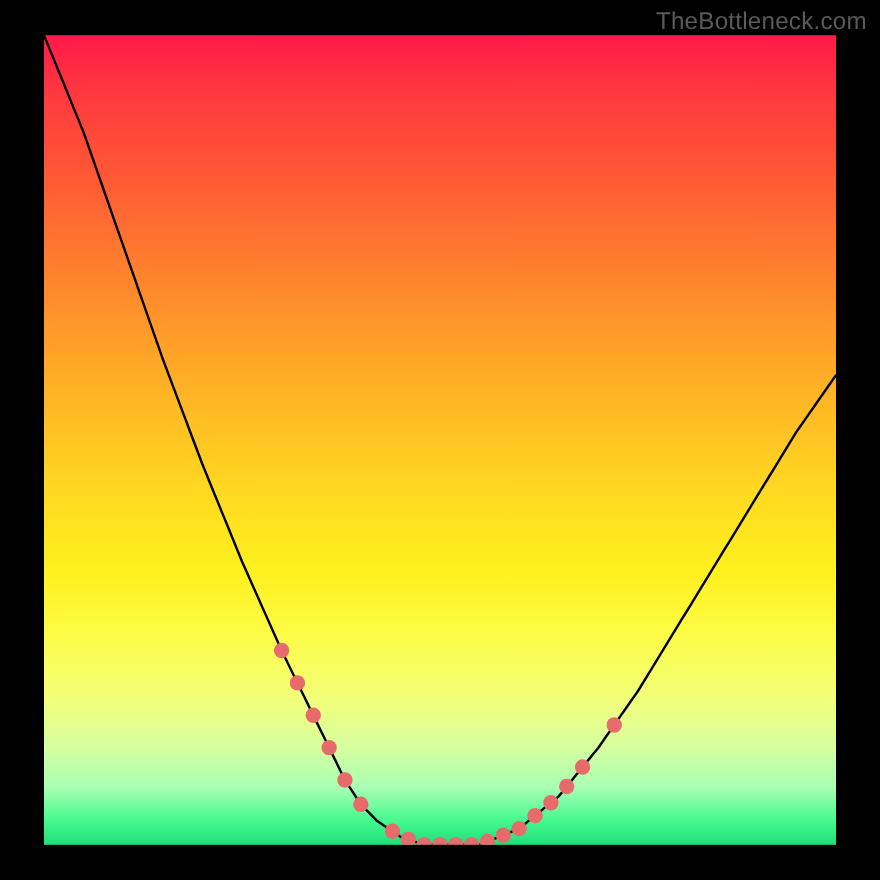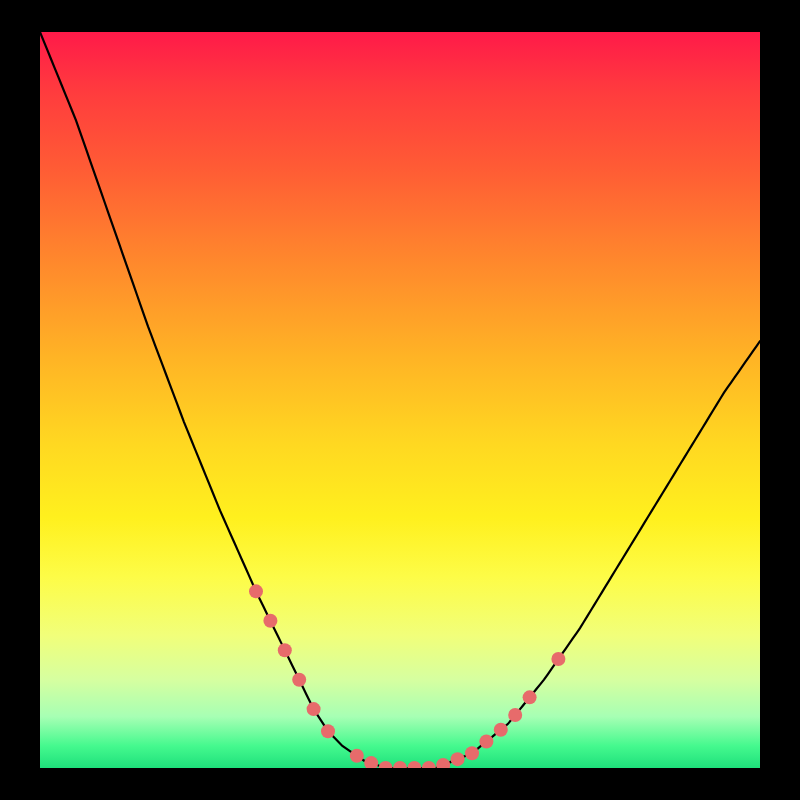--- a/index.html
+++ b/index.html
@@ -64,20 +64,21 @@
     top: 0;
     width: 720px;
     height: 736px;
     z-index: 5;
   }
 </style>
 </head>
 <body>
 
 <div class="stage">
+  <div class="watermark">TheBottleneck.com</div>
 
   <div class="plot-frame">
     <div class="gradient"></div>
     <svg class="curve" viewBox="0 0 720 736" preserveAspectRatio="none">
       <path id="curve-path" d="M0.00 0.00 L3.60 8.83 L7.20 17.66 L10.80 26.50 L14.40 35.33 L18.00 44.16 L21.60 52.99 L25.20 61.82 L28.80 70.66 L32.40 79.49 L36.00 88.32 L39.60 98.62 L43.20 108.93 L46.80 119.23 L50.40 129.54 L54.00 139.84 L57.60 150.14 L61.20 160.45 L64.80 170.75 L68.40 181.06 L72.00 191.36 L75.60 201.66 L79.20 211.97 L82.80 222.27 L86.40 232.58 L90.00 242.88 L93.60 253.18 L97.20 263.49 L100.80 273.79 L104.40 284.10 L108.00 294.40 L111.60 303.97 L115.20 313.54 L118.80 323.10 L122.40 332.67 L126.00 342.24 L129.60 351.81 L133.20 361.38 L136.80 370.94 L140.40 380.51 L144.00 390.08 L147.60 398.91 L151.20 407.74 L154.80 416.58 L158.40 425.41 L162.00 434.24 L165.60 443.07 L169.20 451.90 L172.80 460.74 L176.40 469.57 L180.00 478.40 L183.60 486.50 L187.20 494.59 L190.80 502.69 L194.40 510.78 L198.00 518.88 L201.60 526.98 L205.20 535.07 L208.80 543.17 L212.40 551.26 L216.00 559.36 L219.60 566.72 L223.20 574.08 L226.80 581.44 L230.40 588.80 L234.00 596.16 L237.60 603.52 L241.20 610.88 L244.80 618.24 L248.40 625.60 L252.00 632.96 L255.60 640.32 L259.20 647.68 L262.80 655.04 L266.40 662.40 L270.00 669.76 L273.60 677.12 L277.20 682.64 L280.80 688.16 L284.40 693.68 L288.00 699.20 L291.60 702.88 L295.20 706.56 L298.80 710.24 L302.40 713.92 L306.00 716.37 L309.60 718.83 L313.20 721.28 L316.80 723.73 L320.40 726.19 L324.00 728.64 L327.60 729.87 L331.20 731.09 L334.80 732.32 L338.40 733.55 L342.00 734.77 L345.60 736.00 L349.20 736.00 L352.80 736.00 L356.40 736.00 L360.00 736.00 L363.60 736.00 L367.20 736.00 L370.80 736.00 L374.40 736.00 L378.00 736.00 L381.60 736.00 L385.20 736.00 L388.80 736.00 L392.40 736.00 L396.00 736.00 L399.60 734.53 L403.20 733.06 L406.80 731.58 L410.40 730.11 L414.00 728.64 L417.60 727.17 L421.20 725.70 L424.80 724.22 L428.40 722.75 L432.00 721.28 L435.60 718.34 L439.20 715.39 L442.80 712.45 L446.40 709.50 L450.00 706.56 L453.60 703.62 L457.20 700.67 L460.80 697.73 L464.40 694.78 L468.00 691.84 L471.60 687.42 L475.20 683.01 L478.80 678.59 L482.40 674.18 L486.00 669.76 L489.60 665.34 L493.20 660.93 L496.80 656.51 L500.40 652.10 L504.00 647.68 L507.60 642.53 L511.20 637.38 L514.80 632.22 L518.40 627.07 L522.00 621.92 L525.60 616.77 L529.20 611.62 L532.80 606.46 L536.40 601.31 L540.00 596.16 L543.60 590.27 L547.20 584.38 L550.80 578.50 L554.40 572.61 L558.00 566.72 L561.60 560.83 L565.20 554.94 L568.80 549.06 L572.40 543.17 L576.00 537.28 L579.60 531.39 L583.20 525.50 L586.80 519.62 L590.40 513.73 L594.00 507.84 L597.60 501.95 L601.20 496.06 L604.80 490.18 L608.40 484.29 L612.00 478.40 L615.60 472.51 L619.20 466.62 L622.80 460.74 L626.40 454.85 L630.00 448.96 L633.60 443.07 L637.20 437.18 L640.80 431.30 L644.40 425.41 L648.00 419.52 L651.60 413.63 L655.20 407.74 L658.80 401.86 L662.40 395.97 L666.00 390.08 L669.60 384.19 L673.20 378.30 L676.80 372.42 L680.40 366.53 L684.00 360.64 L687.60 355.49 L691.20 350.34 L694.80 345.18 L698.40 340.03 L702.00 334.88 L705.60 329.73 L709.20 324.58 L712.80 319.42 L716.40 314.27 L720.00 309.12 " fill="none" stroke="#000" stroke-width="2.2" stroke-linecap="round"></path>
       <g id="markers">
           <circle cx="216.00" cy="559.36" r="7" fill="#e76b6b"></circle>
           <circle cx="230.40" cy="588.80" r="7" fill="#e76b6b"></circle>
           <circle cx="244.80" cy="618.24" r="7" fill="#e76b6b"></circle>
           <circle cx="259.20" cy="647.68" r="7" fill="#e76b6b"></circle>

